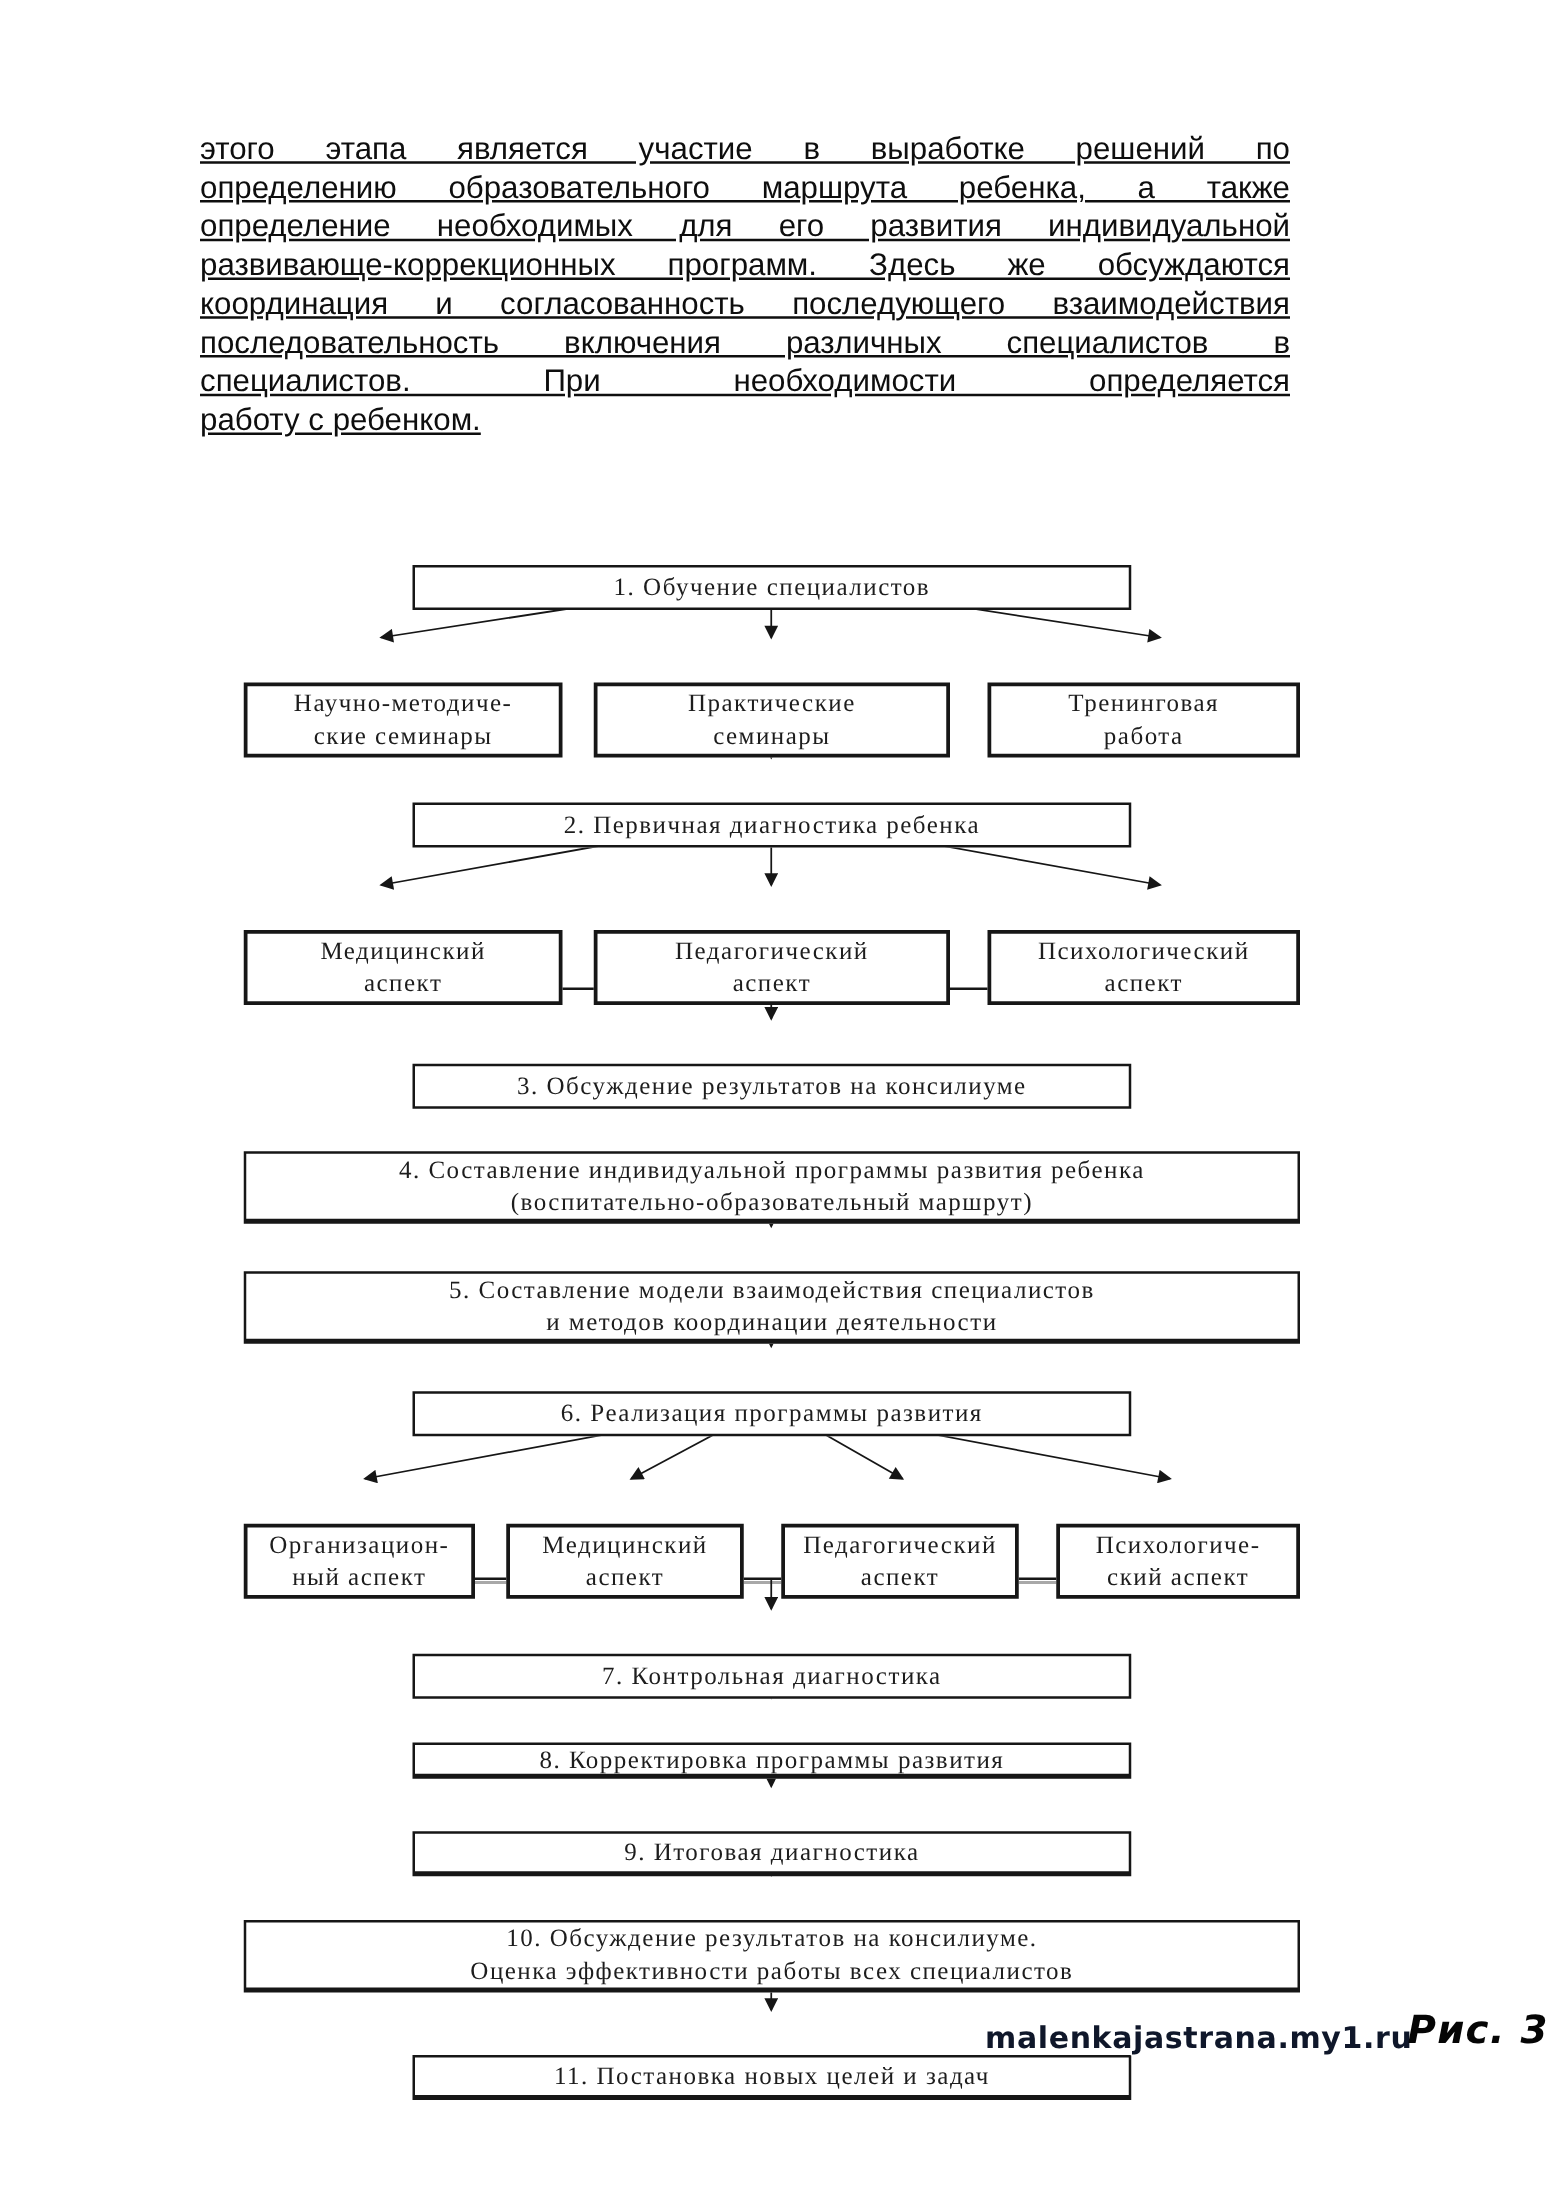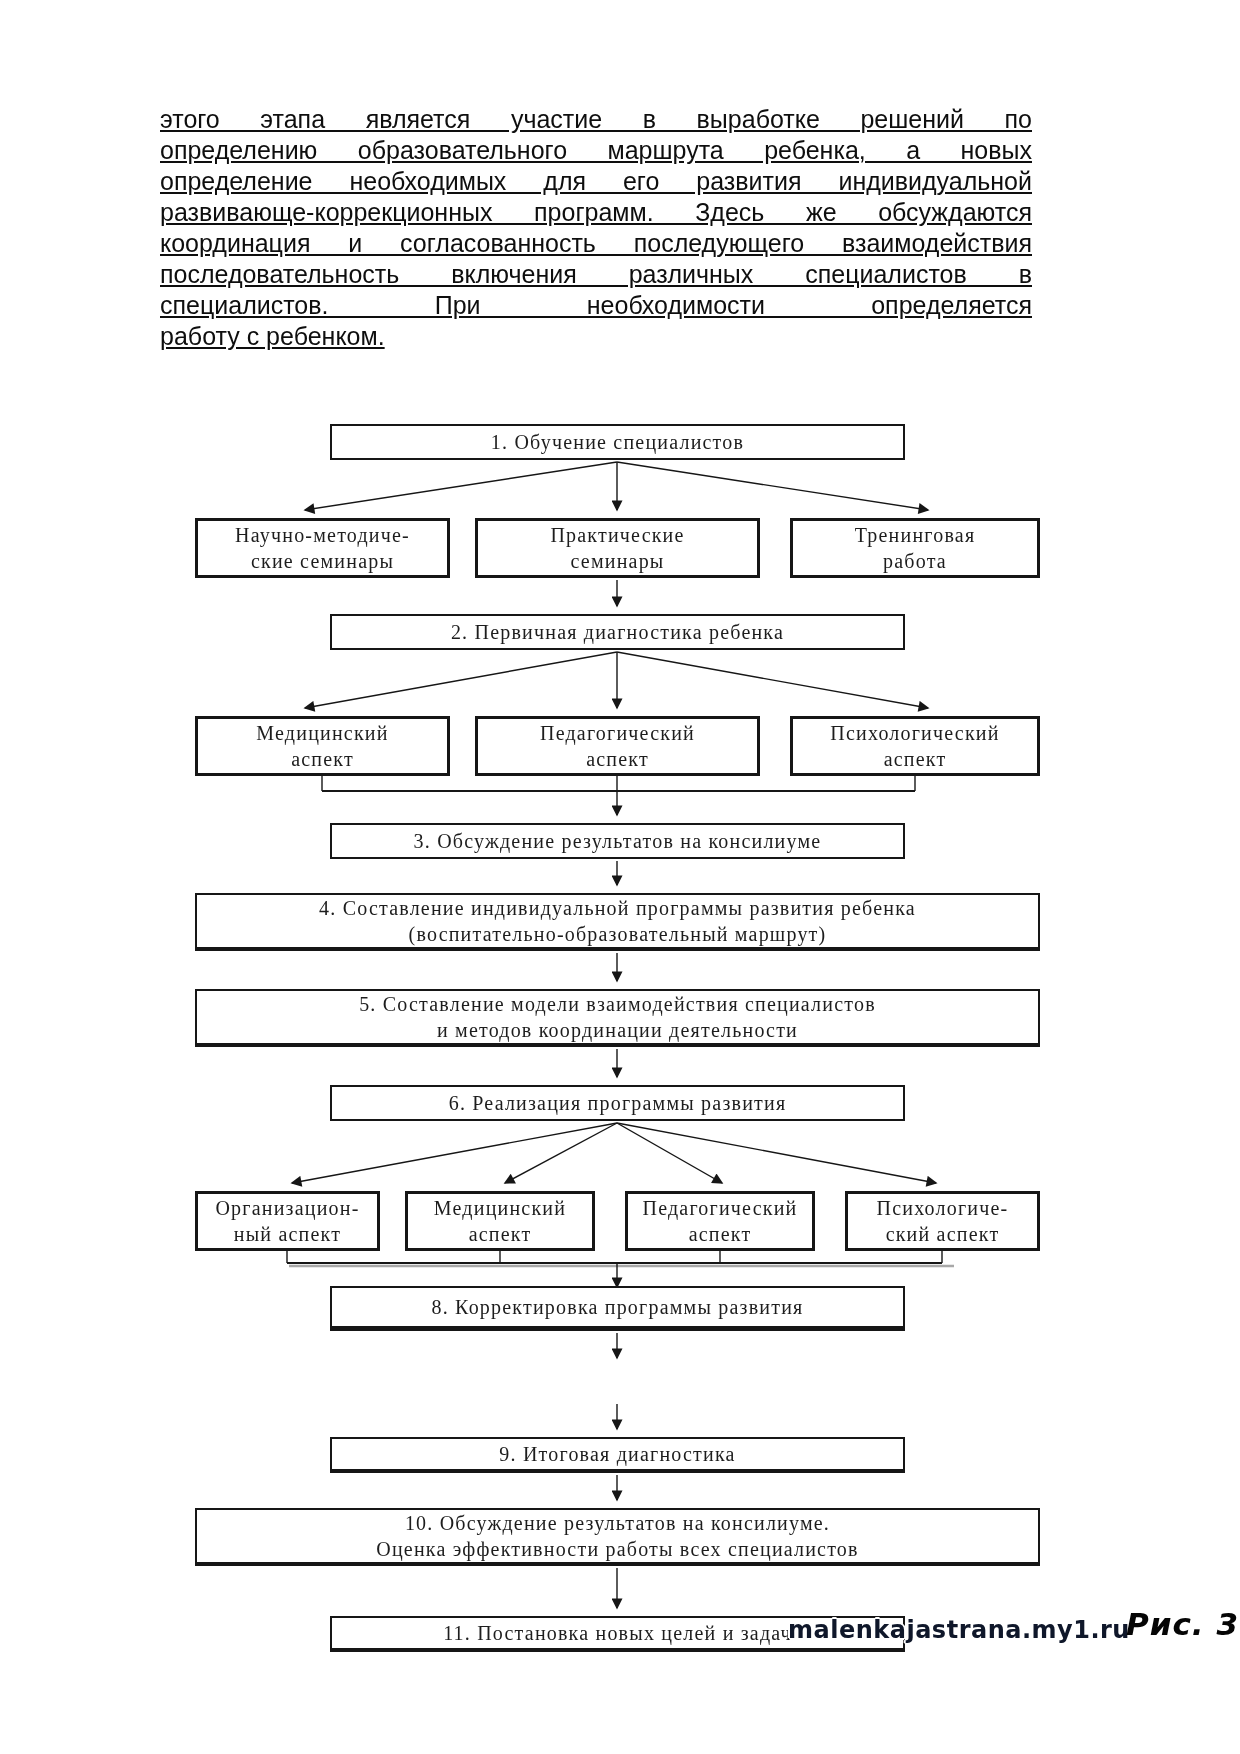--- a/index.html
+++ b/index.html
@@ -15,21 +15,21 @@
     text-decoration:underline;
   }
   .para .jl{text-align:justify;text-align-last:justify;}
   .para .last{text-align:right;text-align-last:left;}
   
   .node{
     position:absolute;box-sizing:border-box;background:#ffffff;
     border:2px solid #161616;color:#1d1d1d;
     display:flex;align-items:center;justify-content:center;text-align:center;
     font-family:"Liberation Serif",serif;font-size:20px;line-height:1.3;
-    letter-spacing:1.2px;white-space:pre-line;z-index:2;
+    letter-spacing:1.2px;white-space:pre-line;z-index:2;margin-top:28px;
   }
   .sub{border-width:3px;}
   .hb{border-bottom-width:4px;}
   svg.wires{position:absolute;left:0;top:0;z-index:1;}
   
   .wm{
     position:absolute;left:788px;top:1616px;z-index:5;
     font-family:"DejaVu Sans",sans-serif;font-weight:bold;font-size:24px;
     color:#0f172a;letter-spacing:0.5px;
     text-shadow:-2px 0 #fff,2px 0 #fff,0 -2px #fff,0 2px #fff,
@@ -41,21 +41,21 @@
     font-size:31px;color:#050505;letter-spacing:1px;
   }
 </style>
 </head>
 <body>
 
 <div class="page">
 
   <div class="para">
     <div class="jl">этого этапа является участие в выработке решений по</div>
-    <div class="jl">определению образовательного маршрута ребенка, а новых</div>
+    <div class="jl">определению образовательного маршрута ребенка, а также</div>
     <div class="jl">определение необходимых для его развития индивидуальной</div>
     <div class="jl">развивающе-коррекционных программ. Здесь же обсуждаются</div>
     <div class="jl">координация и согласованность последующего взаимодействия</div>
     <div class="jl">последовательность включения различных специалистов в</div>
     <div class="jl">специалистов. При необходимости определяется</div>
     <div class="last">работу с ребенком.</div>
   </div>
 
   <svg class="wires" width="1240" height="1754" viewBox="0 0 1240 1754">
     <defs>
@@ -137,21 +137,21 @@
 ный аспект</div>
   <div class="node sub" style="left:405px;top:1191px;width:190px;height:60px">Медицинский
 аспект</div>
   <div class="node sub" style="left:625px;top:1191px;width:190px;height:60px">Педагогический
 аспект</div>
   <div class="node sub" style="left:845px;top:1191px;width:195px;height:60px">Психологиче-
 ский аспект</div>
 
   <div class="node" style="left:330px;top:1295px;width:575px;height:36px">7. Контрольная диагностика</div>
 
-  <div class="node hb" style="left:330px;top:1286px;width:575px;height:44px">8. Корректировка программы развития</div>
+  <div class="node hb" style="left:330px;top:1366px;width:575px;height:29px">8. Корректировка программы развития</div>
 
   <div class="node hb" style="left:330px;top:1437px;width:575px;height:36px">9. Итоговая диагностика</div>
 
   <div class="node hb" style="left:195px;top:1508px;width:845px;height:58px">10. Обсуждение результатов на консилиуме.
 Оценка эффективности работы всех специалистов</div>
 
   <div class="node hb" style="left:330px;top:1616px;width:575px;height:36px">11. Постановка новых целей и задач</div>
 
   <div class="wm">malenkajastrana.my1.ru</div>
   <div class="fig">Рис. 3</div>

